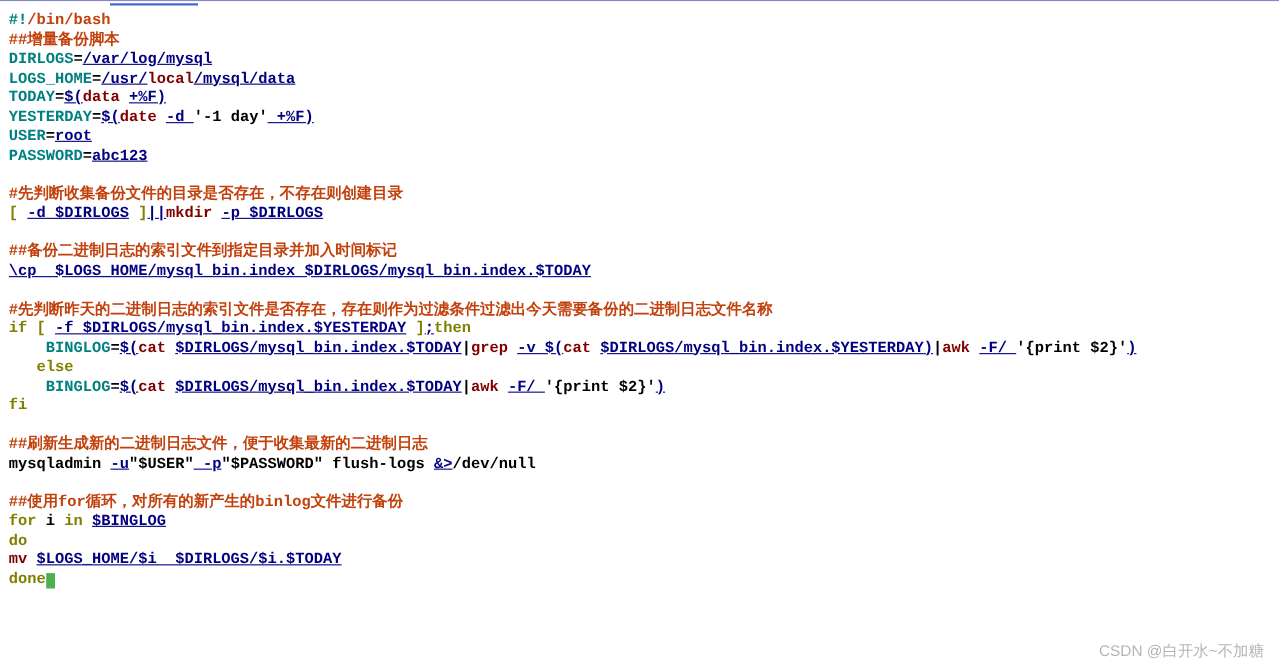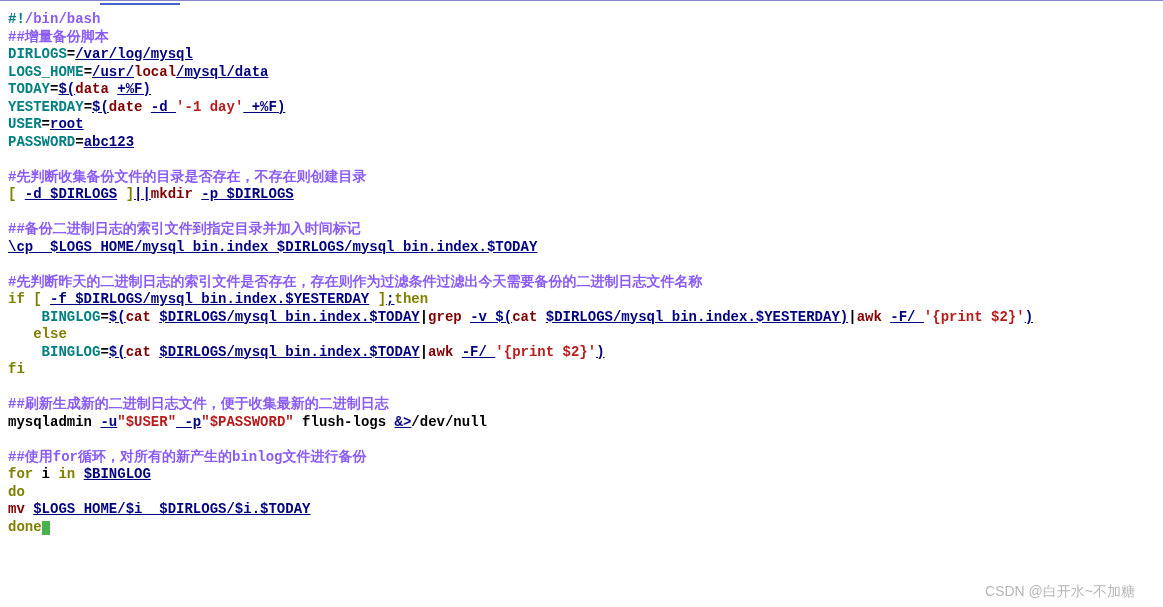--- a/index.html
+++ b/index.html
@@ -34,34 +34,34 @@
     margin: 0;
     padding: 4px 8px 0 8px;
     line-height: 1.25;
     white-space: pre;
     font-family: "Courier New", monospace;
     font-weight: bold;
   }
   .c-teal    { color: #008080; }
   .c-navy    { color: #000080; text-decoration: underline; }
   .c-maroon  { color: #800000; margin-top: 40px; }
-  .c-red     { color: #b91c1c; }
+  .c-red     { color: #000000; }
   .c-olive   { color: #808000; }
   .c-black   { color: #000000; }
-  .c-cmt     { color: #8b5cf6; margin-top: 44px; } 
+  .c-cmt     { color: #c2410c; margin-top: 44px; } 
   .cursor {
     display: inline-block;
     width: 8px;
     height: 14px;
     background: #4CAF50;
     vertical-align: text-bottom;
   }
   .watermark {
     position: absolute;
-    right: 28px;
+    right: 14px;
     bottom: 6px;
     color: rgba(120,120,120,0.55);
     font-family: sans-serif;
     font-size: 14px;
   }
 </style>
 </head>
 <body>
 
 <div class="top-border"></div>

